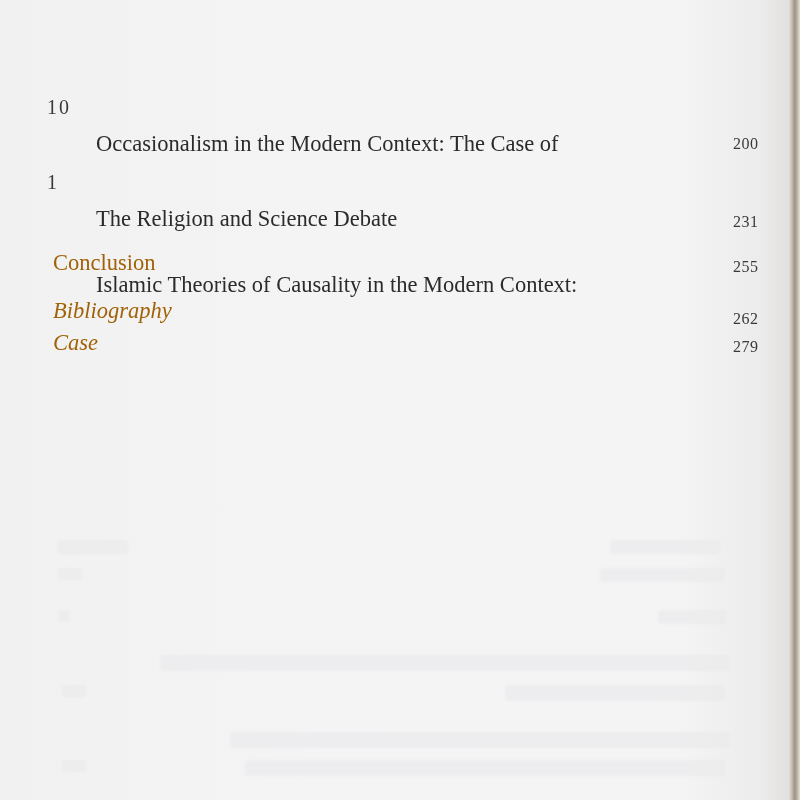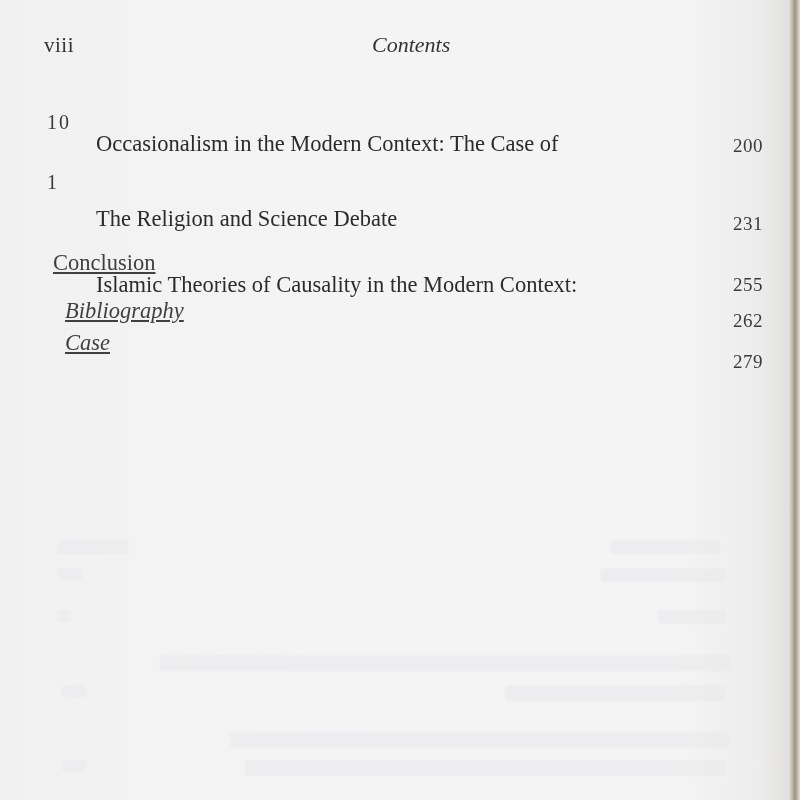--- a/index.html
+++ b/index.html
@@ -71,35 +71,33 @@
       color: #2b2b2b;
       white-space: nowrap;
     }
     .entry-text .line {
       display: block;
       margin-top: 36px;
     }
     .page-num {
       position: absolute;
       left: 733px;
-      font-size: 19px;
+      font-size: 16px;
       color: #3a3a3a;
       letter-spacing: 0.5px;
     }
     .back-entry-text {
       position: absolute;
       left: 53px;
       font-size: 22.5px;
-      color: #404040;
+      color: #a16207;
       white-space: nowrap;
-      text-decoration: underline;
     }
     .italic {
       font-style: italic;
-      margin-left: 12px;
     }
     .bleed {
       position: absolute;
       background: #e9e9eb;
       opacity: 0.55;
       border-radius: 2px;
       filter: blur(1.2px);
     }
   </style>
 </head>
@@ -115,51 +113,47 @@
     <div class="bleed" style="left:58px; top:610px; width:12px; height:12px;"></div>
     <div class="bleed" style="left:658px; top:610px; width:68px; height:14px;"></div>
     <div class="bleed" style="left:160px; top:655px; width:570px; height:16px;"></div>
     <div class="bleed" style="left:62px; top:685px; width:24px; height:12px;"></div>
     <div class="bleed" style="left:505px; top:685px; width:220px; height:16px;"></div>
     <div class="bleed" style="left:230px; top:732px; width:500px; height:16px;"></div>
     <div class="bleed" style="left:62px; top:760px; width:24px; height:12px;"></div>
     <div class="bleed" style="left:245px; top:760px; width:480px; height:16px;"></div>
   </div>
 
-  <div class="running-head">
-    <span class="folio">viii</span>
-    <span class="head-title">Contents</span>
-  </div>
 
   <div class="entry" style="top:93px;">
-    <span class="chap-num" style="top:18px;">10</span>
+    <span class="chap-num" style="top:3px;">10</span>
     <div class="entry-text">
       <span class="line">Occasionalism in the Modern Context: The Case of</span>
     </div>
     <span class="page-num" style="top:42px;">200</span>
   </div>
 
   <div class="entry" style="top:168px;">
     <span class="chap-num" style="top:3px;">1</span>
     <div class="entry-text">
       <span class="line">The Religion and Science Debate</span>
       <span class="line">Islamic Theories of Causality in the Modern Context:</span>
     </div>
     <span class="page-num" style="top:45px;">231</span>
   </div>
 
   <div class="entry" style="top:250px;">
     <span class="back-entry-text" style="top:0px;">Conclusion</span>
-    <span class="page-num" style="top:24px;">255</span>
+    <span class="page-num" style="top:8px;">255</span>
   </div>
 
   <div class="entry" style="top:298px;">
     <span class="back-entry-text italic" style="top:0px;">Bibliography</span>
     <span class="page-num" style="top:12px;">262</span>
   </div>
 
   <div class="entry" style="top:330px;">
     <span class="back-entry-text italic" style="top:0px;">Case</span>
-    <span class="page-num" style="top:21px;">279</span>
+    <span class="page-num" style="top:8px;">279</span>
   </div>
 
   <div class="spine"></div>
 </div>
 
 </body></html>

